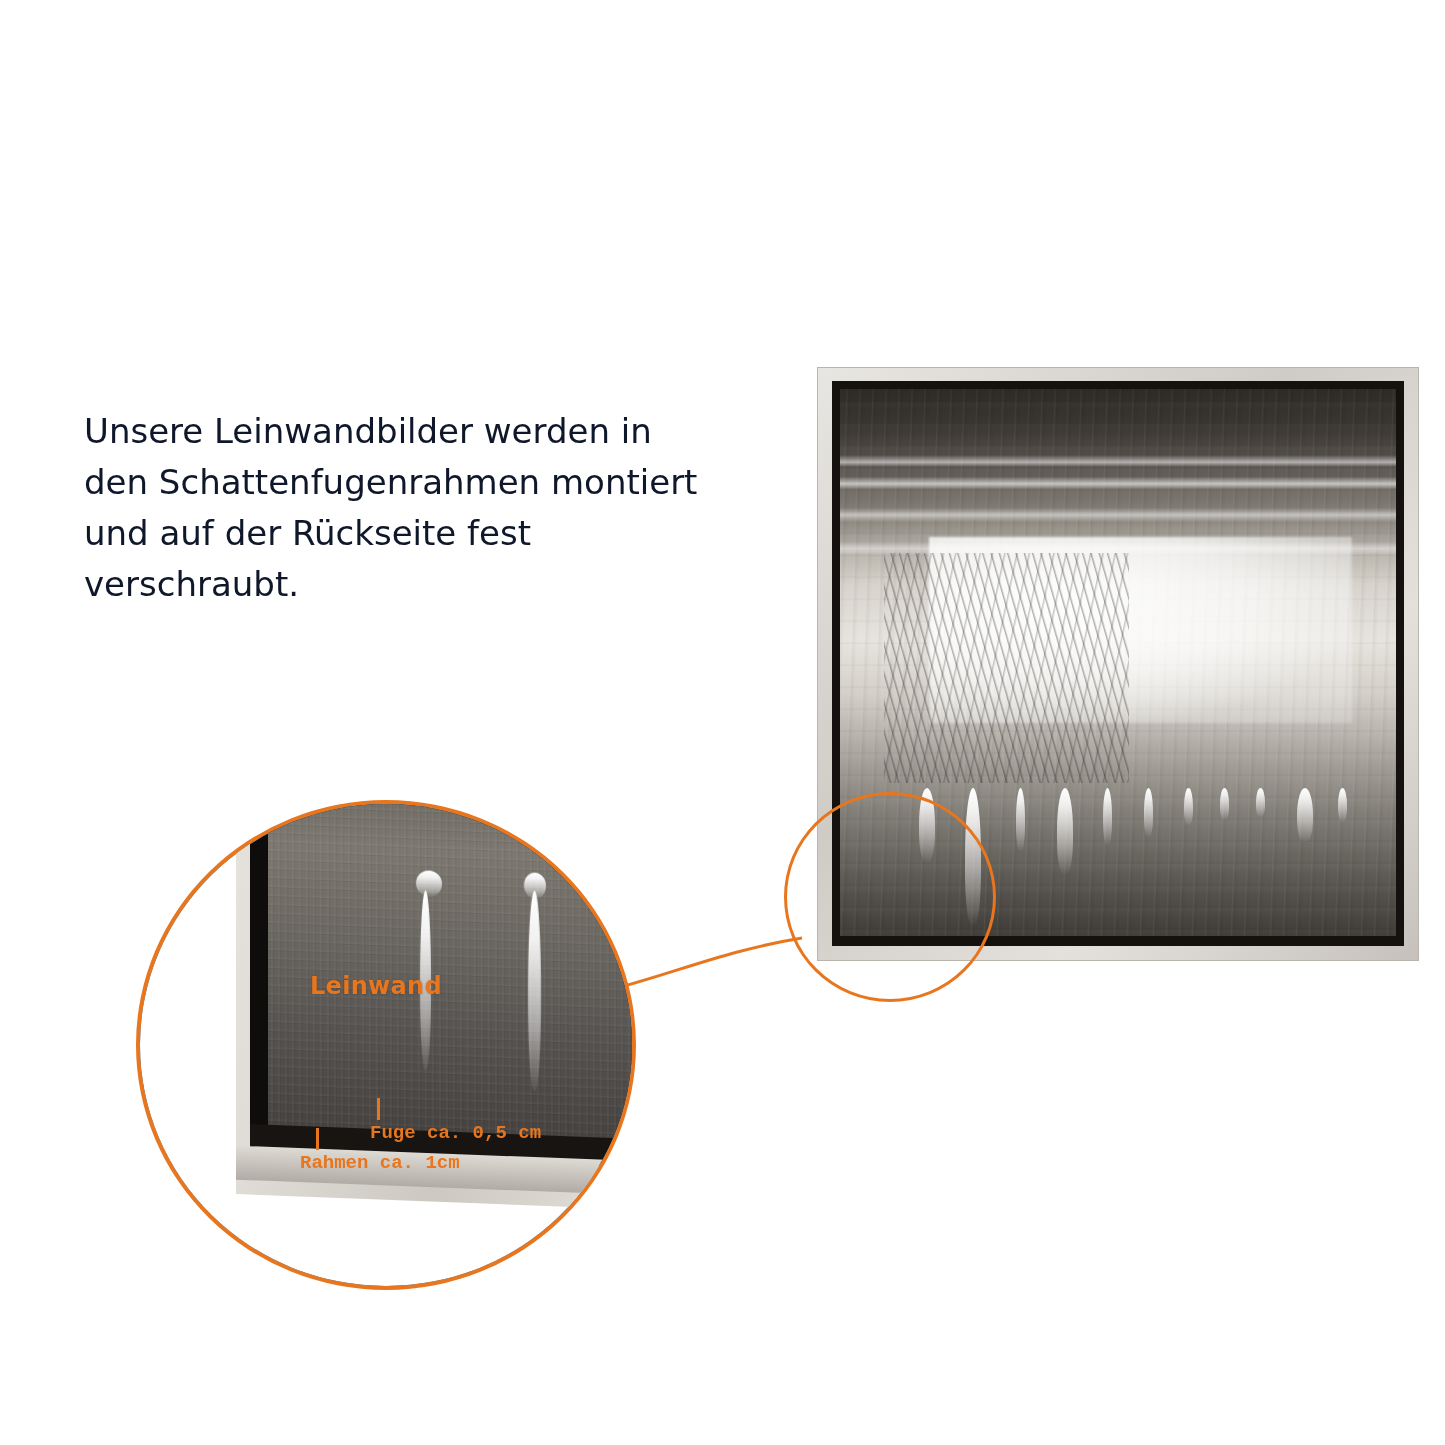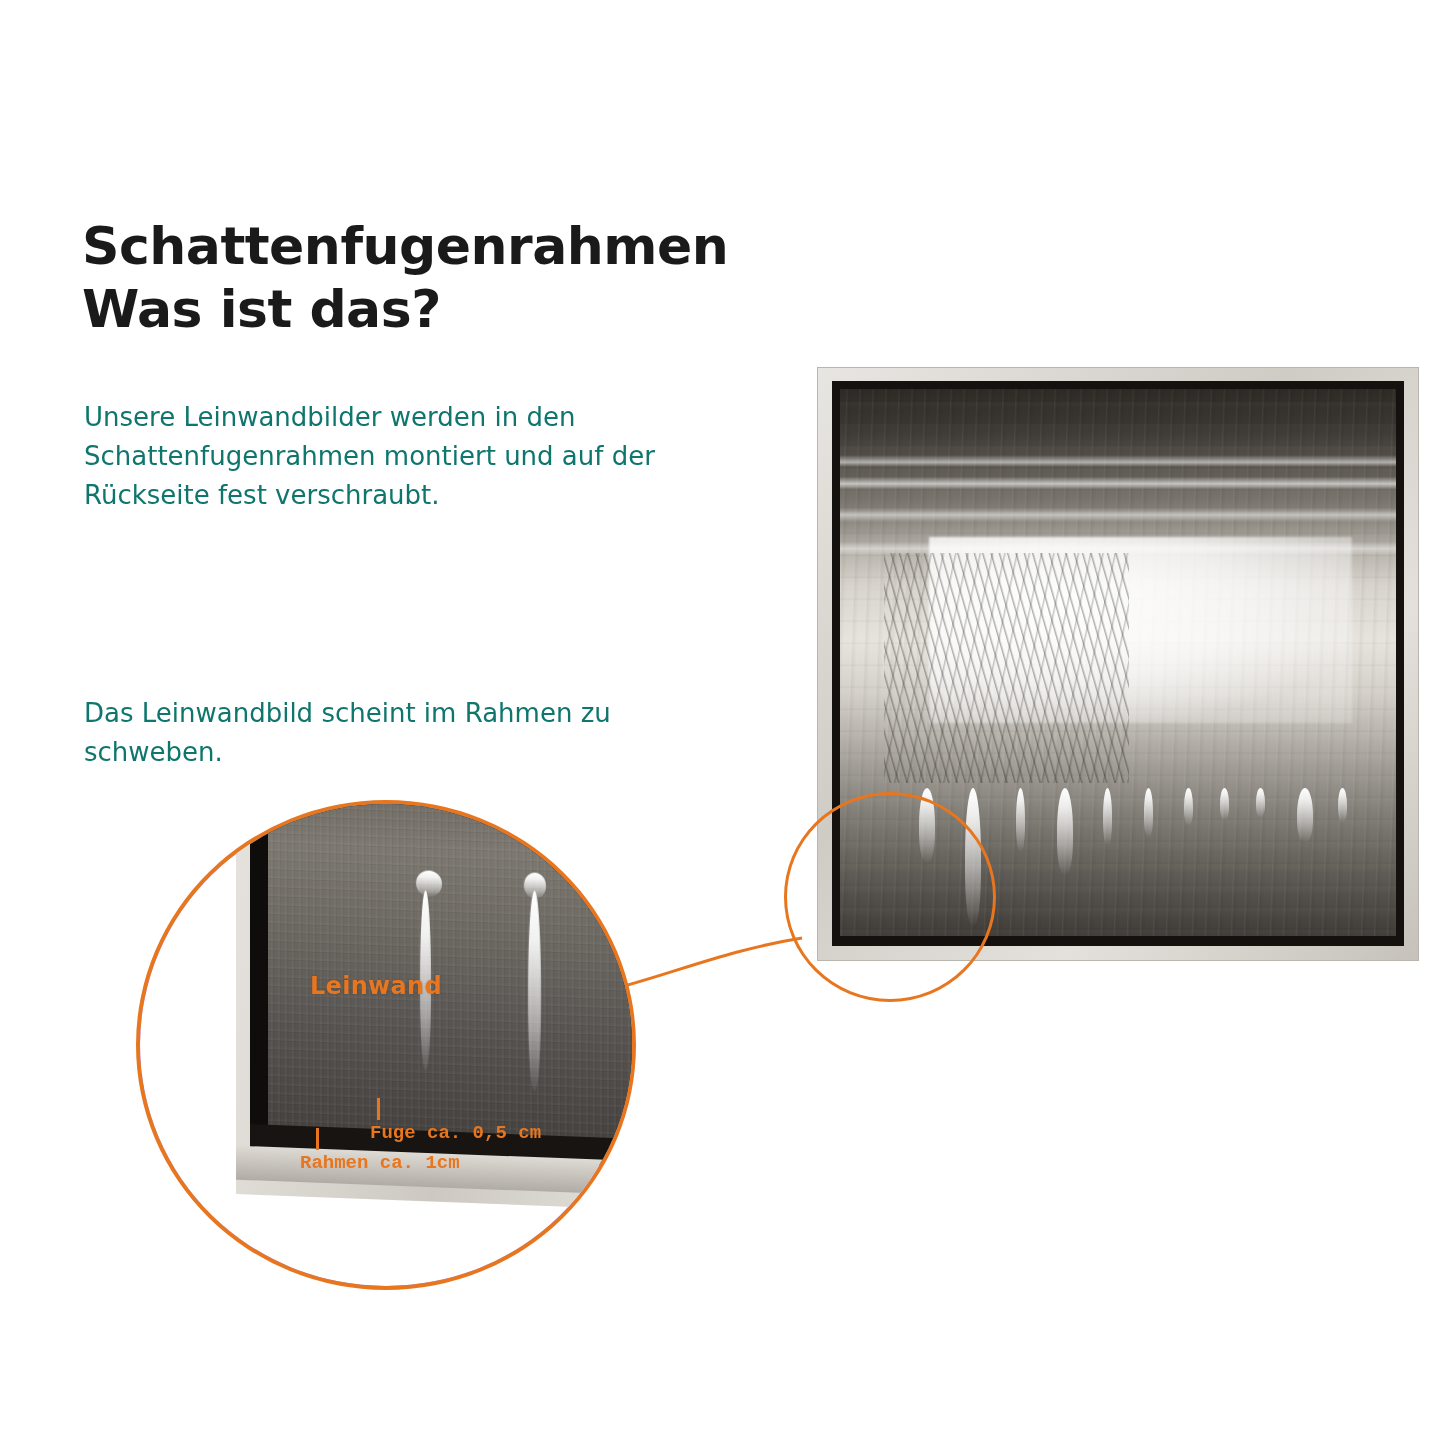--- a/index.html
+++ b/index.html
@@ -37,23 +37,23 @@
     letter-spacing: -0.5px;
   }
   .headline .line2 { display: block; }
 
   
   .body-text {
     position: absolute;
     left: 84px;
     width: 640px;
     font-family: "DejaVu Sans", sans-serif;
-    font-size: 26px;
+    font-size: 34px;
     line-height: 1.5;
-    color: #0f766e;
+    color: #0f172a;
   }
   #para-1 { top: 372px; }
   #para-2 { top: 524px; }
   #para-3 { top: 668px; }
 
   
   .artwork-wrap {
     position: absolute;
     left: 818px;
     top: 368px;
@@ -171,21 +171,21 @@
   
   .magnifier {
     position: absolute;
     left: 136px;
     top: 800px;
     width: 500px;
     height: 490px;
     border-radius: 50%;
     border: 4px solid #e8761e;
     overflow: hidden;
-    background: #701a75;
+    background: #000000;
     box-sizing: border-box;
   }
   .mag-inner {
     position: absolute;
     inset: 0;
   }
   .mag-wall {
     position: absolute; inset: 0;
     background: #ffffff;
   }
@@ -295,27 +295,22 @@
     width: 3px;
   }
   #tick-fuge { left: 377px; top: 1098px; height: 22px; }
   #tick-rahmen { left: 316px; top: 1128px; height: 22px; }
 </style>
 </head>
 <body>
 
 <div id="infographic">
 
-  <h1 class="headline">
-    <span>Schattenfugenrahmen</span>
-    <span class="line2">Was ist das?</span>
-  </h1>
 
   <p id="para-1" class="body-text">Unsere Leinwandbilder werden in den Schattenfugenrahmen montiert und auf der Rückseite fest verschraubt.</p>
-  <p id="para-3" class="body-text">Das Leinwandbild scheint im Rahmen zu schweben.</p>
 
   <div class="artwork-wrap">
     <div class="frame-outer"></div>
     <div class="frame-gap"></div>
     <div class="canvas-art">
       <div class="art-base"></div>
       <div class="art-streaks"></div>
       <div class="art-bands"></div>
       <div class="art-whiteblock"></div>
       <div class="art-scratch"></div>

